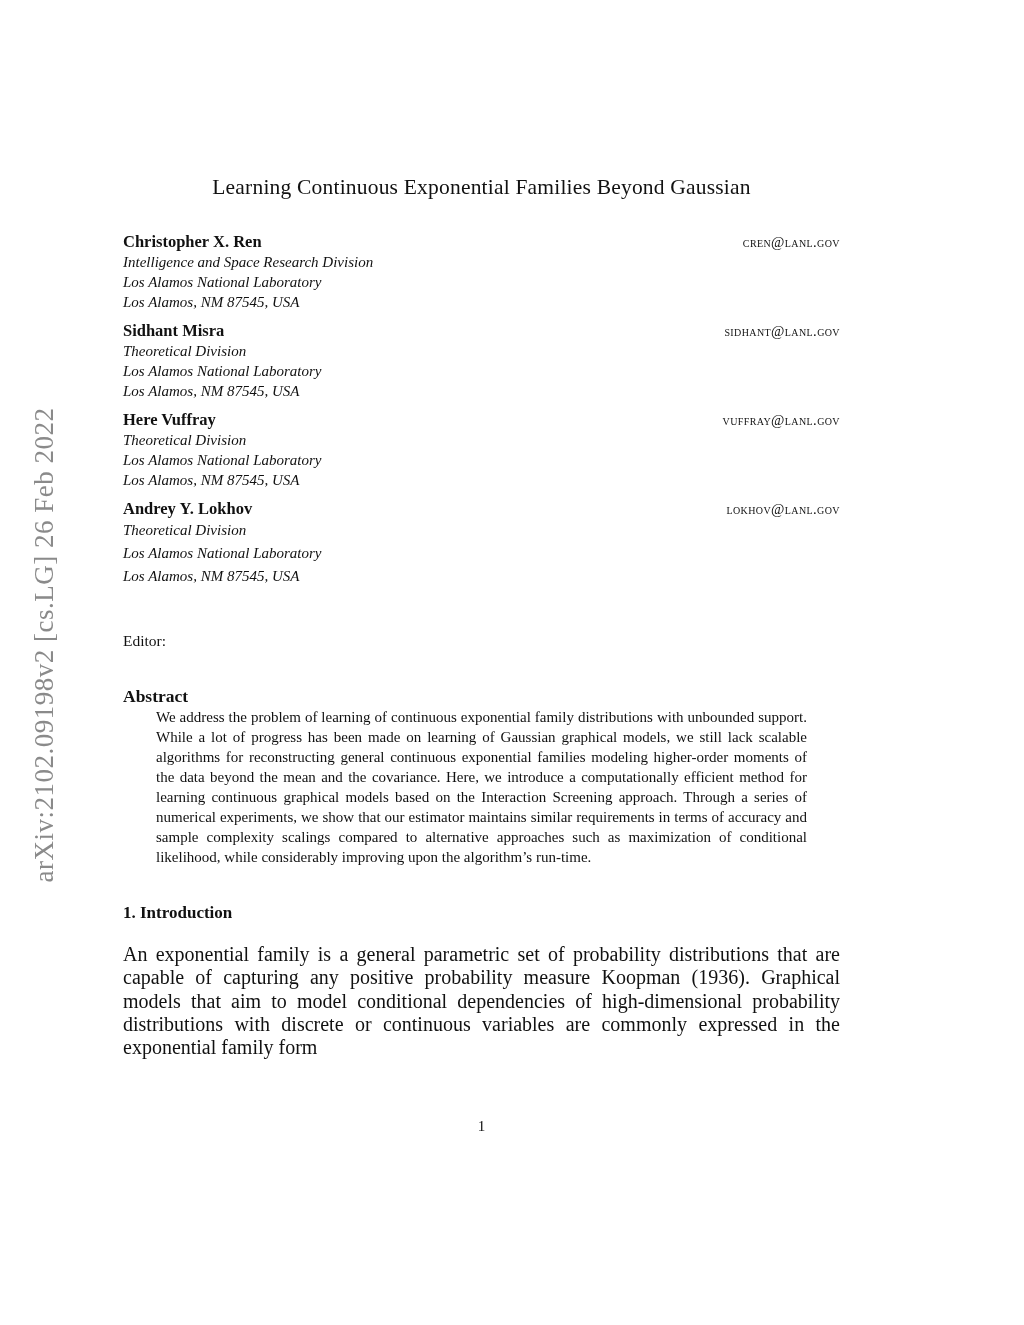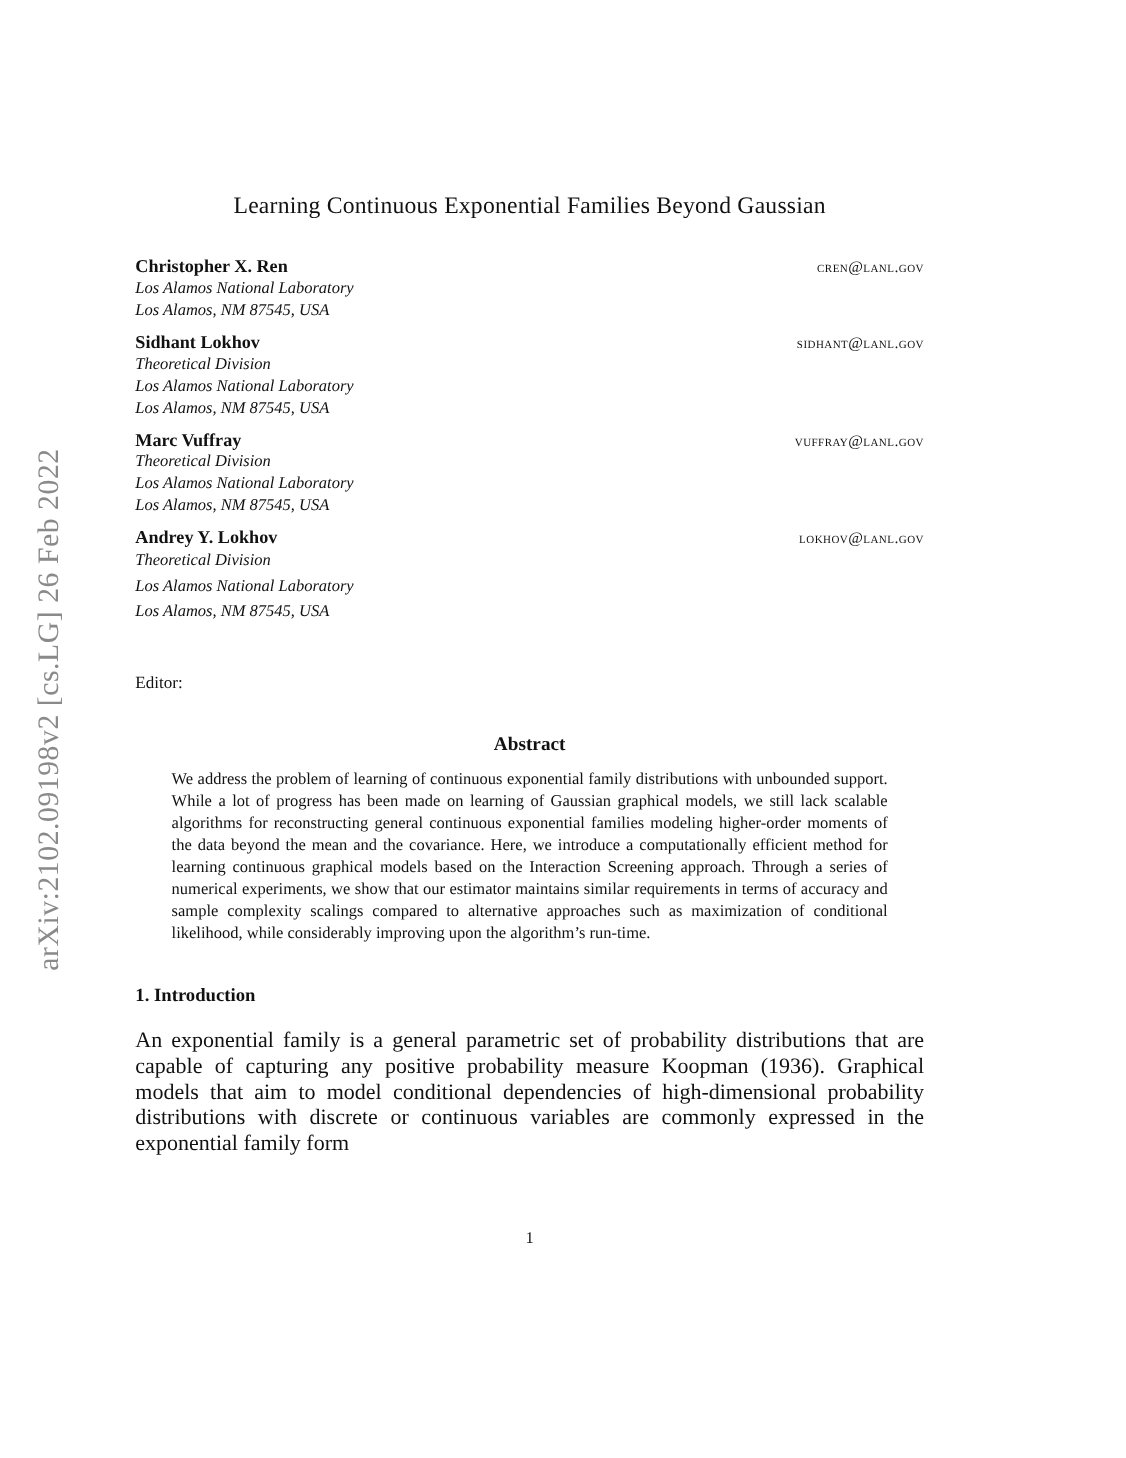--- a/index.html
+++ b/index.html
@@ -73,26 +73,24 @@
   .author-block.wide .author-affil {
     line-height: 23px;
   }
   .editor-line {
     margin-top: 44px;
     font-weight: normal;
     font-size: 15.5px;
   }
   .abstract-heading {
     margin-top: 36px;
-    text-align: center;
     font-weight: bold;
     font-size: 17.5px;
   }
   .abstract-body {
-    margin-top: 12px;
     padding: 0 33px;
     text-align: justify;
     font-size: 15px;
     line-height: 20px;
   }
   .section-heading {
     margin-top: 36px;
     font-weight: bold;
     font-size: 17px;
   }
@@ -122,37 +120,38 @@
 
     <div class="paper-title">Learning Continuous Exponential Families Beyond Gaussian</div>
 
     <div class="authors">
 
       <div class="author-block">
         <div class="author-row">
           <span class="author-name">Christopher X. Ren</span>
           <span class="author-email">cren@lanl.gov</span>
         </div>
+        <div class="author-affil">Intelligence and Space Research Division</div>
         <div class="author-affil">Los Alamos National Laboratory</div>
         <div class="author-affil">Los Alamos, NM 87545, USA</div>
       </div>
 
       <div class="author-block">
         <div class="author-row">
-          <span class="author-name">Sidhant Lokhov</span>
+          <span class="author-name">Sidhant Misra</span>
           <span class="author-email">sidhant@lanl.gov</span>
         </div>
         <div class="author-affil">Theoretical Division</div>
         <div class="author-affil">Los Alamos National Laboratory</div>
         <div class="author-affil">Los Alamos, NM 87545, USA</div>
       </div>
 
       <div class="author-block">
         <div class="author-row">
-          <span class="author-name">Marc Vuffray</span>
+          <span class="author-name">Here Vuffray</span>
           <span class="author-email">vuffray@lanl.gov</span>
         </div>
         <div class="author-affil">Theoretical Division</div>
         <div class="author-affil">Los Alamos National Laboratory</div>
         <div class="author-affil">Los Alamos, NM 87545, USA</div>
       </div>
 
       <div class="author-block wide">
         <div class="author-row">
           <span class="author-name">Andrey Y. Lokhov</span>

